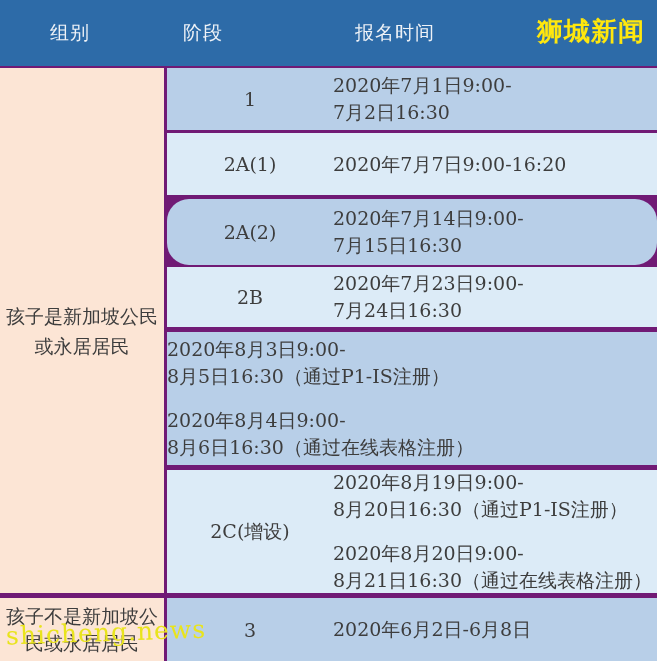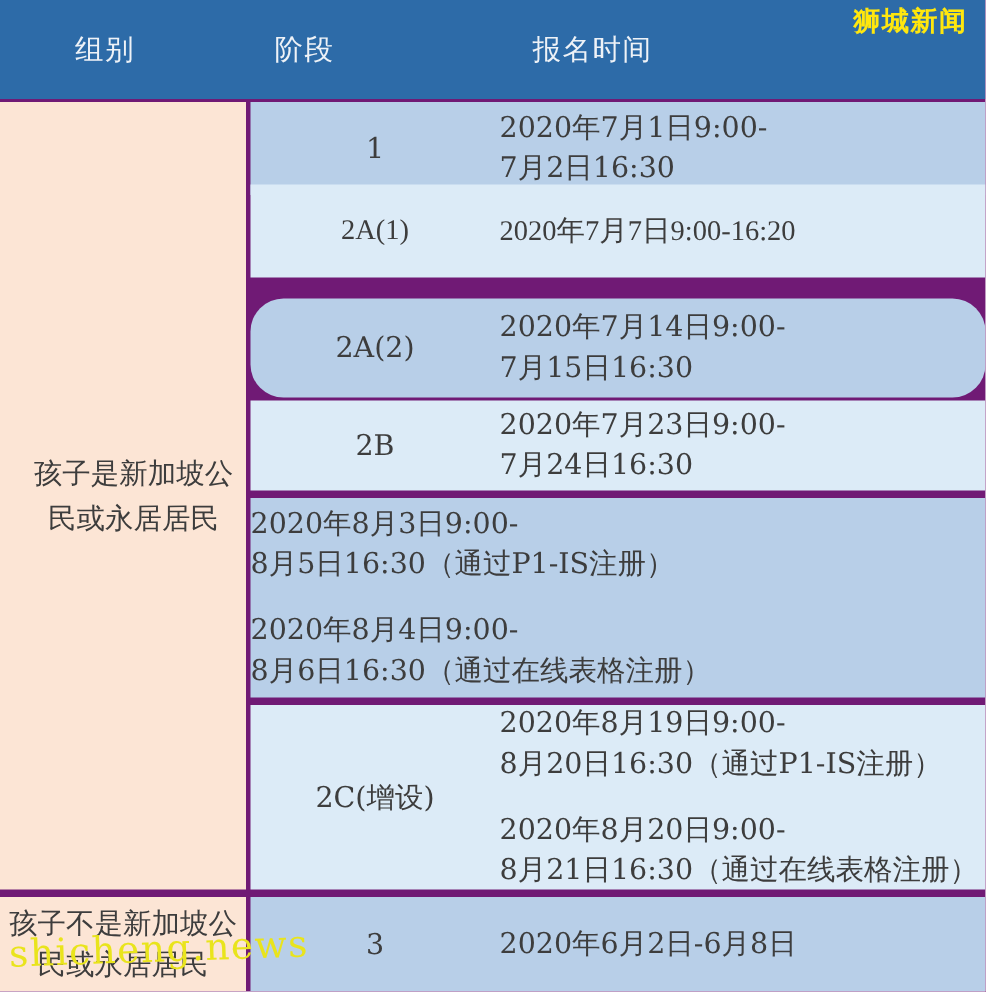--- a/index.html
+++ b/index.html
@@ -7,39 +7,39 @@
     position:relative;width:657px;height:661px;background:#701a75;overflow:hidden;
     font-family:"DejaVu Serif","Liberation Serif",serif;color:#3d3d3d;
   }
   
   .header{position:absolute;left:0;top:0;width:657px;height:66px;background:#2d6ba8;}
   .header .hlabel{position:absolute;top:50%;transform:translateY(-50%);color:#eef2f7;font-size:19px;letter-spacing:1px;}
   .h-group{left:50px;}
   .h-phase{left:183px;}
   .h-time{left:355px;}
   .brand{
-    position:absolute;right:12px;top:2px;color:#ffe70d;font-size:18px;font-weight:bold;
+    position:absolute;right:12px;top:14px;color:#ffe70d;font-size:26px;font-weight:bold;
     font-family:"DejaVu Sans","Liberation Sans",sans-serif;letter-spacing:1px;
   }
   
   .group-cell{
     position:absolute;left:0;width:164px;background:#fce5d5;
     display:flex;align-items:center;justify-content:center;text-align:center;
     font-size:19px;line-height:30px;padding:0 2px;box-sizing:border-box;
   }
-  .group-a{top:68px;height:525px;padding-left:16px;}
+  .group-a{top:68px;height:525px;}
   .group-b{top:598px;height:63px;line-height:27px;}
   
   .row{
     position:absolute;left:167px;width:490px;display:flex;align-items:center;box-sizing:border-box;
   }
   .row.dark{background:#b8cfe8;}
   .row.light{background:#dcebf7;}
   .r1{top:68px;height:62px;}
-  .r2{top:123px;height:62px;font-family:Liberation Serif, serif;}
+  .r2{top:133px;height:62px;}
   .r3{top:199px;height:66px;border-radius:22px;}
   .r4{top:267px;height:60px;}
   .r5{top:332px;height:133px;}
   .r6{top:470px;height:123px;}
   .r7{top:598px;height:63px;}
   .phase{width:166px;text-align:center;font-size:19px;flex:0 0 166px;}
   .times{flex:1;display:flex;flex-direction:column;justify-content:center;gap:17px;}
   .time-block{font-size:19px;line-height:27px;}
   
   .watermark{

